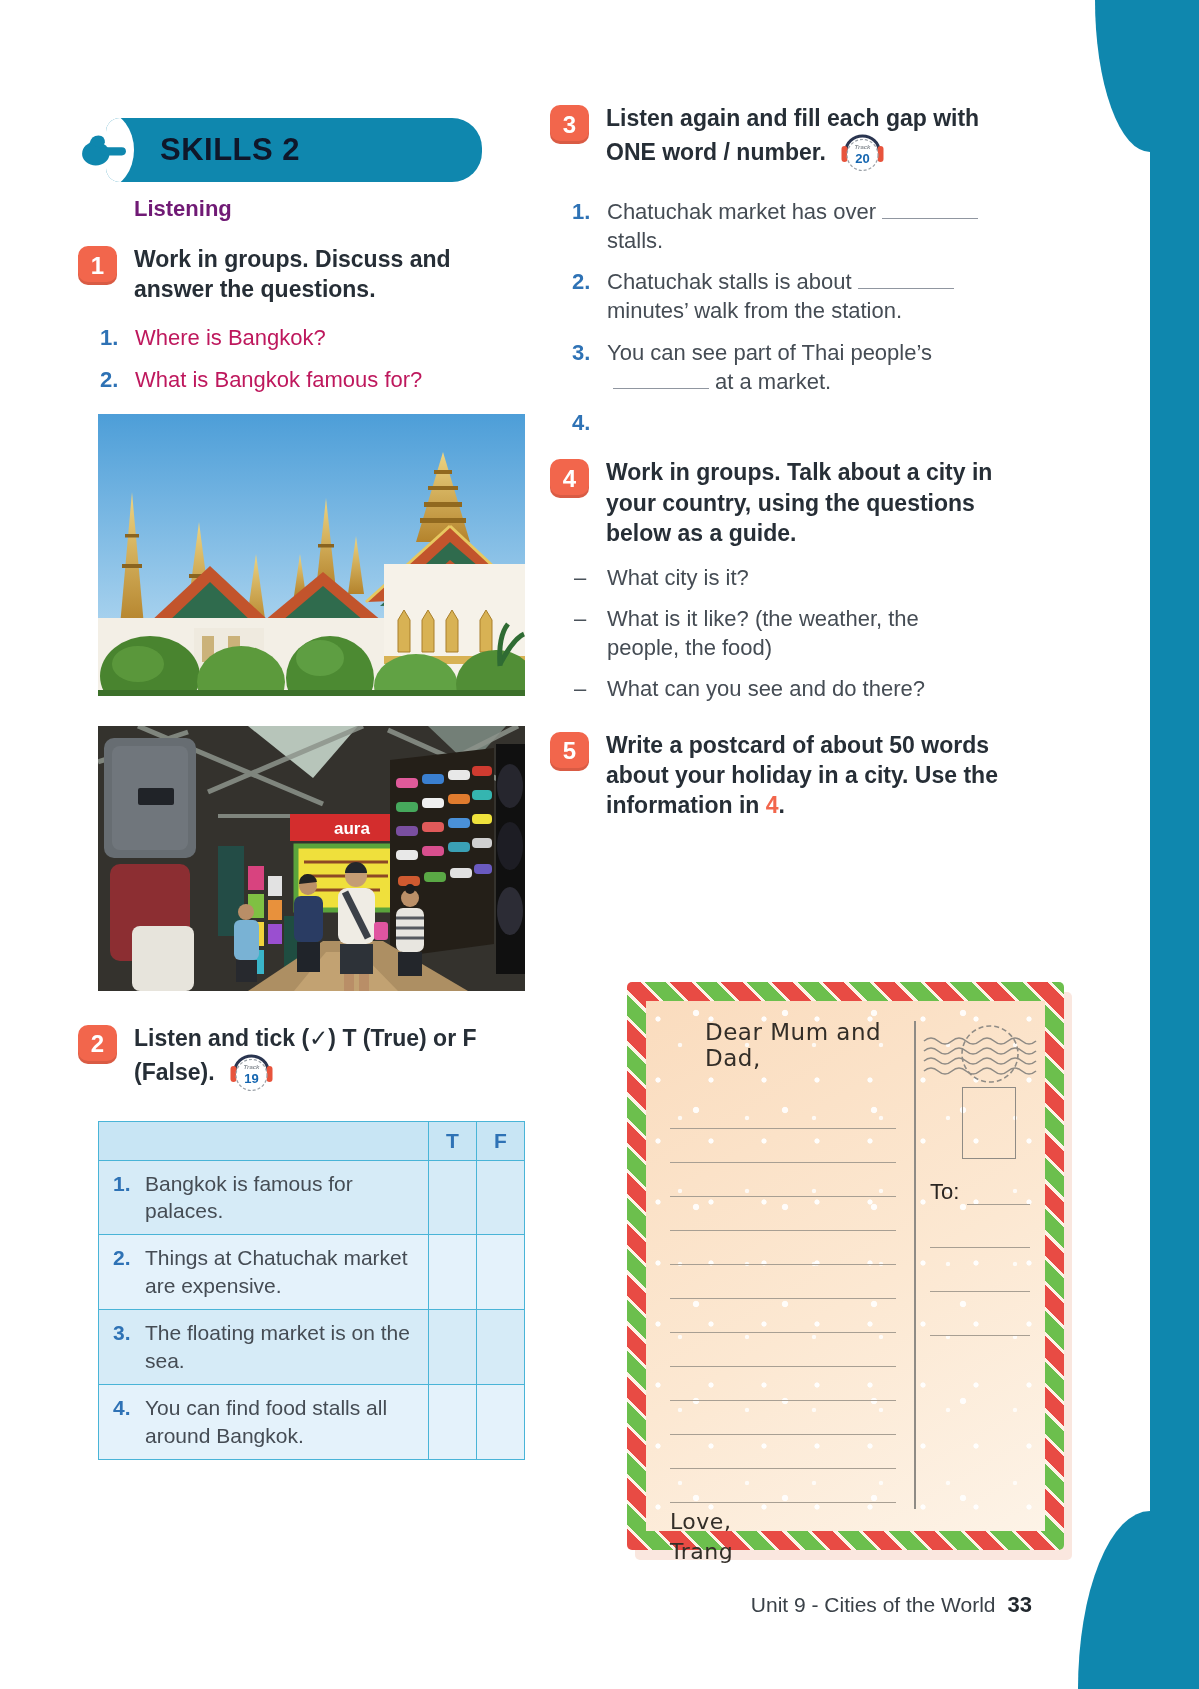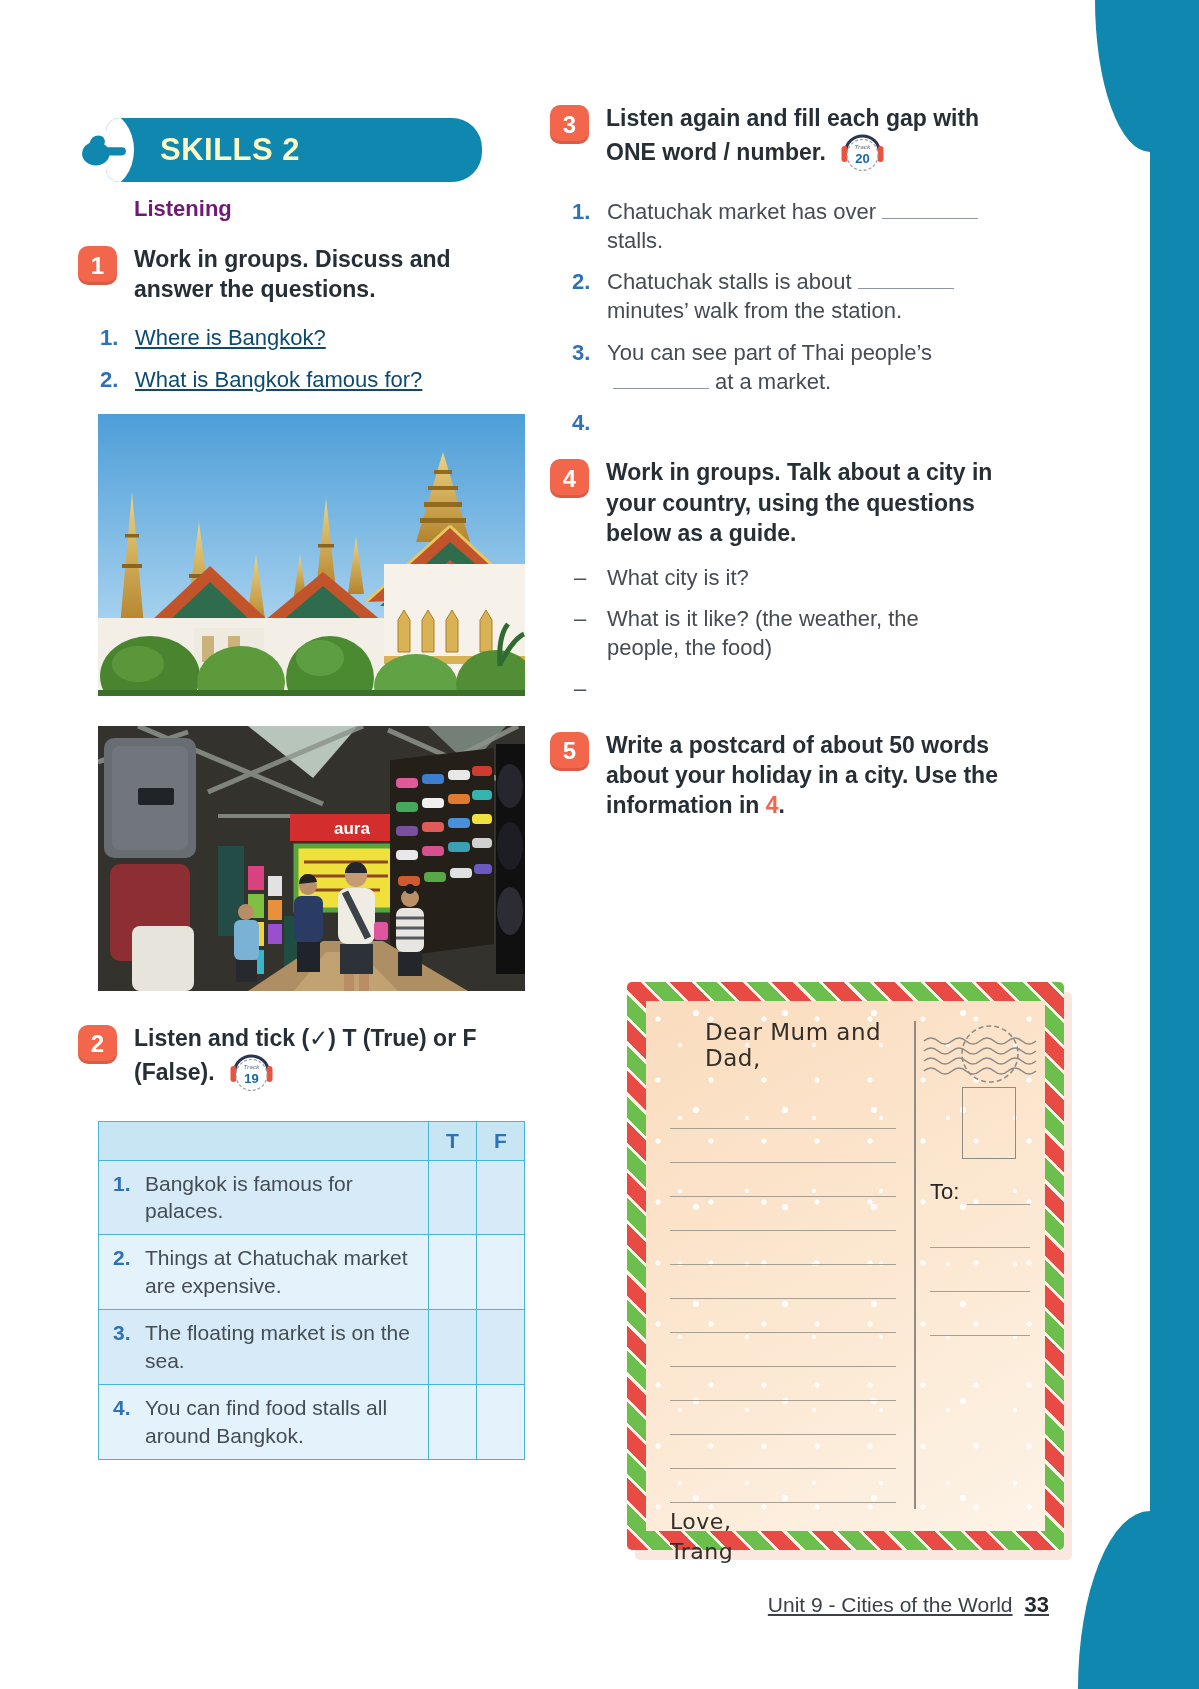--- a/index.html
+++ b/index.html
@@ -16,35 +16,35 @@
   
   .col-left{position:absolute;left:78px;top:118px;width:457px;}
   .col-right{position:absolute;left:550px;top:103px;width:472px;}
 
   
   .banner-wrap{position:relative;height:64px;width:404px;margin-bottom:10px;}
   .banner-pill{position:absolute;left:28px;right:0;top:0;bottom:0;background:#0f87ae;
                border-radius:14px 30px 30px 14px;display:flex;align-items:center;overflow:hidden;}
   .banner-pill::before{content:"";position:absolute;left:-30px;top:-6px;width:58px;height:76px;
                background:#fff;border-radius:50%;}
-  .banner-label{position:relative;margin-left:54px;color:#fef9c3;font-size:31px;font-weight:800;letter-spacing:.5px;}
+  .banner-label{position:relative;margin-left:54px;color:#0f172a;font-size:31px;font-weight:800;letter-spacing:.5px;}
   .hand-icon{position:absolute;left:-4px;top:11px;width:60px;height:42px;}
 
   .section{font-size:22px;font-weight:700;color:#701a75;margin:14px 0 0 56px;}
 
   .ex{display:flex;align-items:flex-start;}
   .badge{width:39px;height:39px;border-radius:10px;background:#f2664c;color:#fff;font-weight:800;
          font-size:24px;display:flex;align-items:center;justify-content:center;flex:none;
          margin:2px 17px 0 0;box-shadow:inset 0 -3px 0 rgba(0,0,0,.10);}
   .ex-text{font-weight:700;font-size:23px;line-height:1.32;color:#262e36;}
 
   .qlist{margin-top:18px;}
   .q{display:flex;padding-left:22px;margin-bottom:13px;font-size:22px;line-height:1.32;}
   .qnum{width:35px;flex:none;color:#2e72b5;font-weight:700;}
-  .qtext{color:#0c4a6e;text-decoration:underline;}
+  .qtext{color:#be185d;}
 
   .photo{display:block;}
   .photo-temple{margin:20px 0 0 20px;width:427px;height:282px;}
   .photo-market{margin:30px 0 0 20px;width:427px;height:265px;}
 
   .track{display:inline-block;vertical-align:-13px;margin-left:7px;}
 
   
   .tf-table{margin:20px 0 0 20px;width:427px;border-collapse:collapse;}
   .tf-table th,.tf-table td{border:1.5px solid #49b4d7;}
@@ -93,21 +93,21 @@
   .pc-closing{margin-top:4px;font-size:22px;line-height:1.35;}
   .pc-divider{position:absolute;left:268px;top:20px;height:488px;width:1.6px;background:#8f8b85;}
   .pc-right{position:absolute;left:284px;top:20px;width:100px;}
   .pc-postmark{position:absolute;left:-8px;top:0;}
   .pc-stamp{position:absolute;left:32px;top:66px;width:52px;height:70px;border:1.6px solid #8f8b85;}
   .pc-to-row{position:absolute;left:0;top:158px;display:flex;width:100px;align-items:flex-end;font-size:22px;color:#2b2622;}
   .pc-to-line{flex:1;border-bottom:1.6px solid #a89f93;height:24px;margin-left:8px;}
   .pc-addr-line{position:absolute;left:0;width:100px;border-bottom:1.6px solid #a89f93;height:0;}
 
   
-  .footer{position:absolute;top:1592px;right:150px;font-size:21px;color:#3a4148;text-decoration:underline;}
+  .footer{position:absolute;top:1592px;right:167px;font-size:21px;color:#3a4148;}
   .footer .pageno{font-weight:800;color:#22282e;margin-left:12px;font-size:22px;}
 </style>
 </head>
 <body>
 
 <div class="page">
 
   <div class="side-bar"></div>
   <div class="corner-top"></div>
   <div class="corner-bottom"></div>
@@ -412,20 +412,21 @@
       <div class="b-item">
         <span class="b-dash">–</span>
         <span class="b-text">What city is it?</span>
       </div>
       <div class="b-item">
         <span class="b-dash">–</span>
         <span class="b-text">What is it like? (the weather, the people, the food)</span>
       </div>
       <div class="b-item">
         <span class="b-dash">–</span>
+        <span class="b-text">What can you see and do there?</span>
       </div>
     </div>
 
     <div class="ex" style="margin-top:26px;">
       <div class="badge">5</div>
       <div class="ex-text" style="width:404px;">
         <span>Write a postcard of about 50 words about your holiday in a city. Use the information in</span>
         <span class="ref-orange">4</span><span>.</span>
       </div>
     </div>

